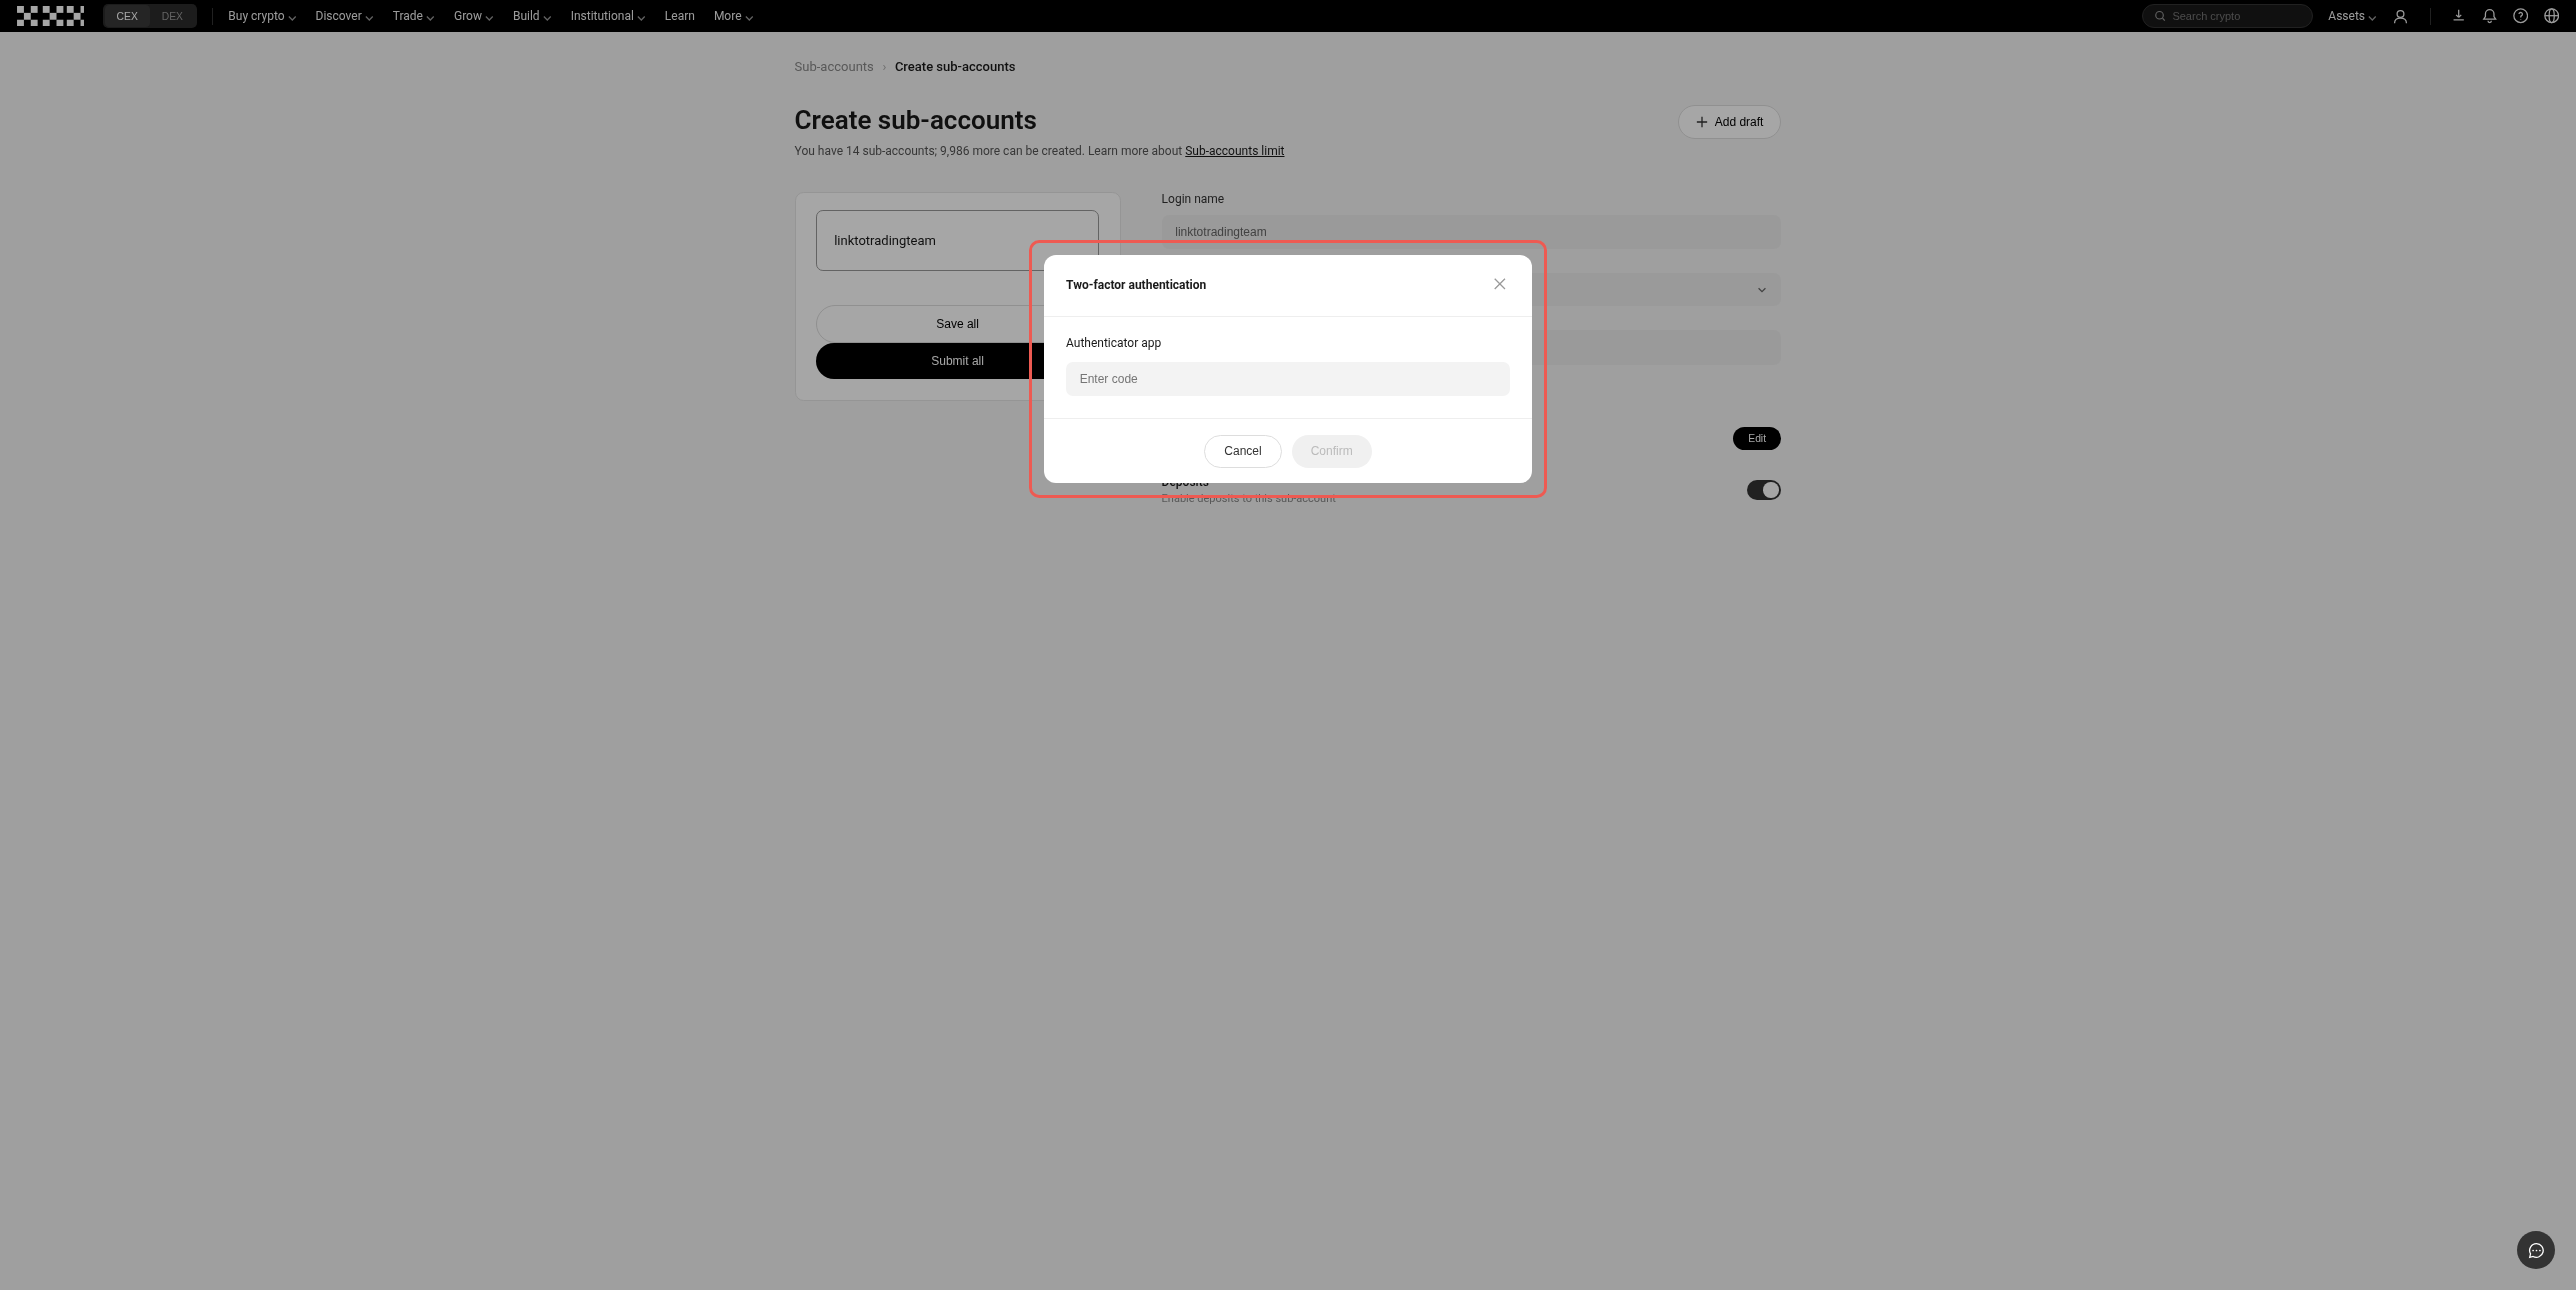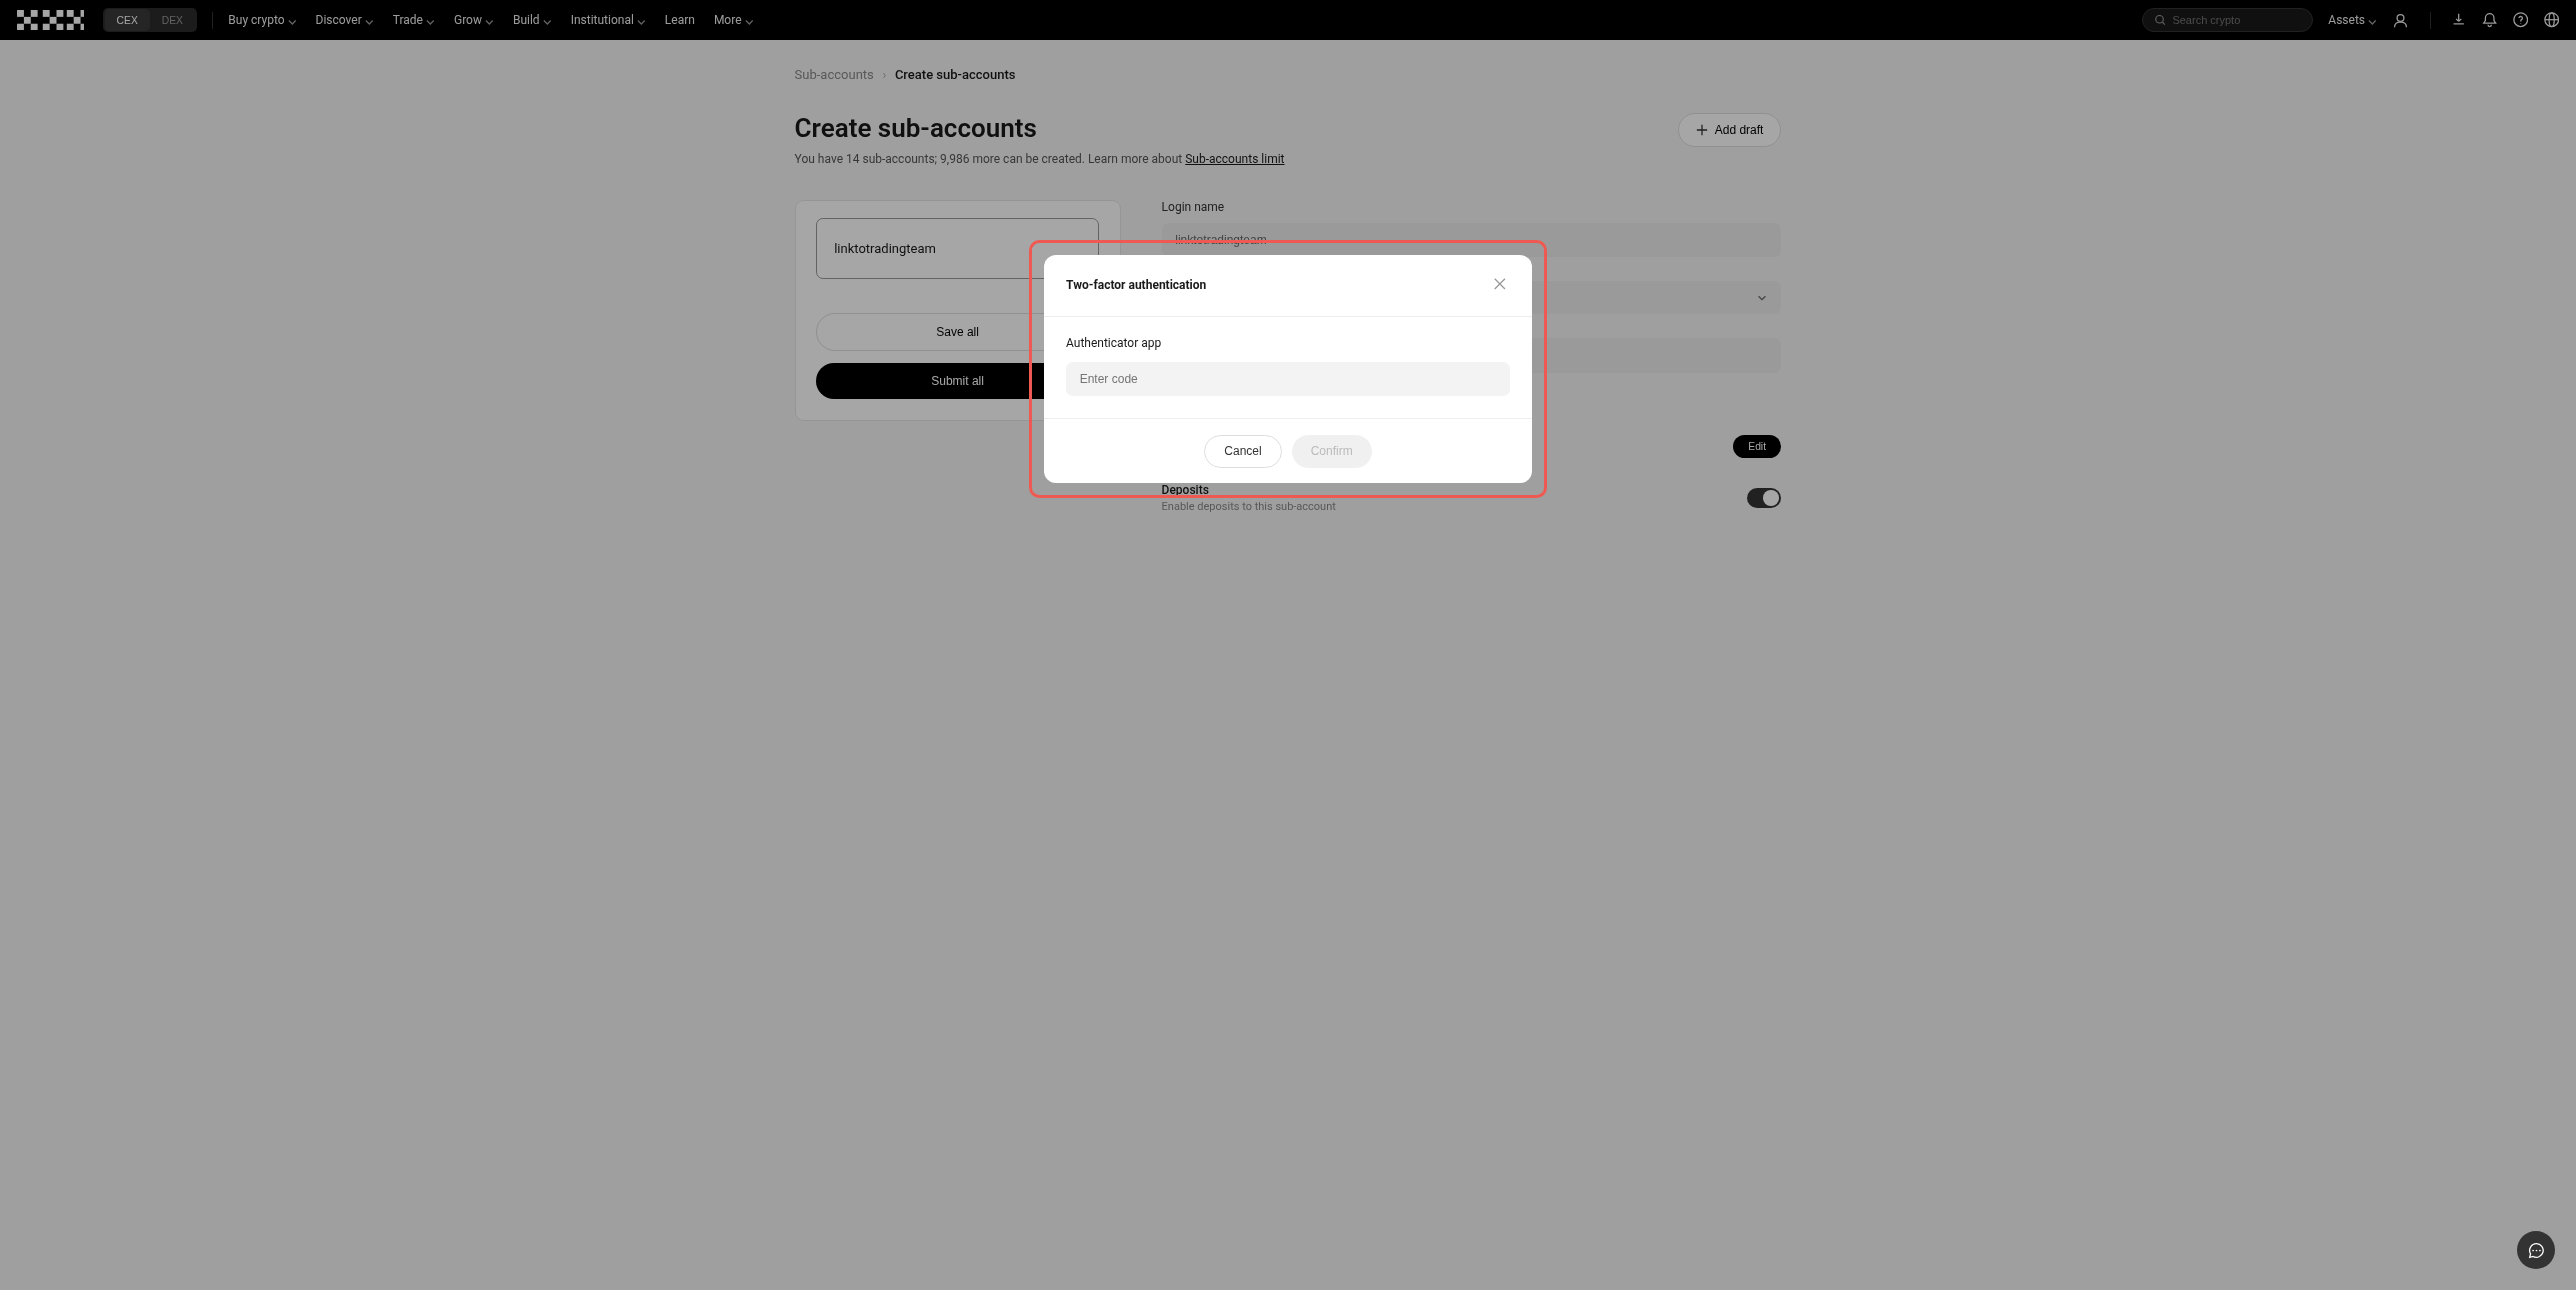--- a/index.html
+++ b/index.html
@@ -6,21 +6,21 @@
     body {
       font-family: -apple-system, BlinkMacSystemFont, 'Segoe UI', Roboto, sans-serif;
       background: #f5f5f5;
       color: #1a1a1a;
       overflow-x: hidden;
     }
     
     
     .top-nav {
       background: #000;
-      height: 40px;
+      height: 32px;
       display: flex;
       align-items: center;
       padding: 0 17px;
       gap: 10.3px;
     }
     .logo {
       width: 67px;
       height: 20.6px;
       display: flex;
       gap: 2.6px;
@@ -178,21 +178,20 @@
       font-size: 13px;
       margin-bottom: 34px;
     }
     .btn-secondary {
       width: 100%;
       padding: 11px;
       border: 0.9px solid #ddd;
       background: #fff;
       border-radius: 26px;
       font-size: 12px;
-      margin-bottom: 12px;
       cursor: pointer;
     }
     .btn-primary {
       width: 100%;
       padding: 11px;
       border: none;
       background: #000;
       color: #fff;
       border-radius: 26px;
       font-size: 12px;

